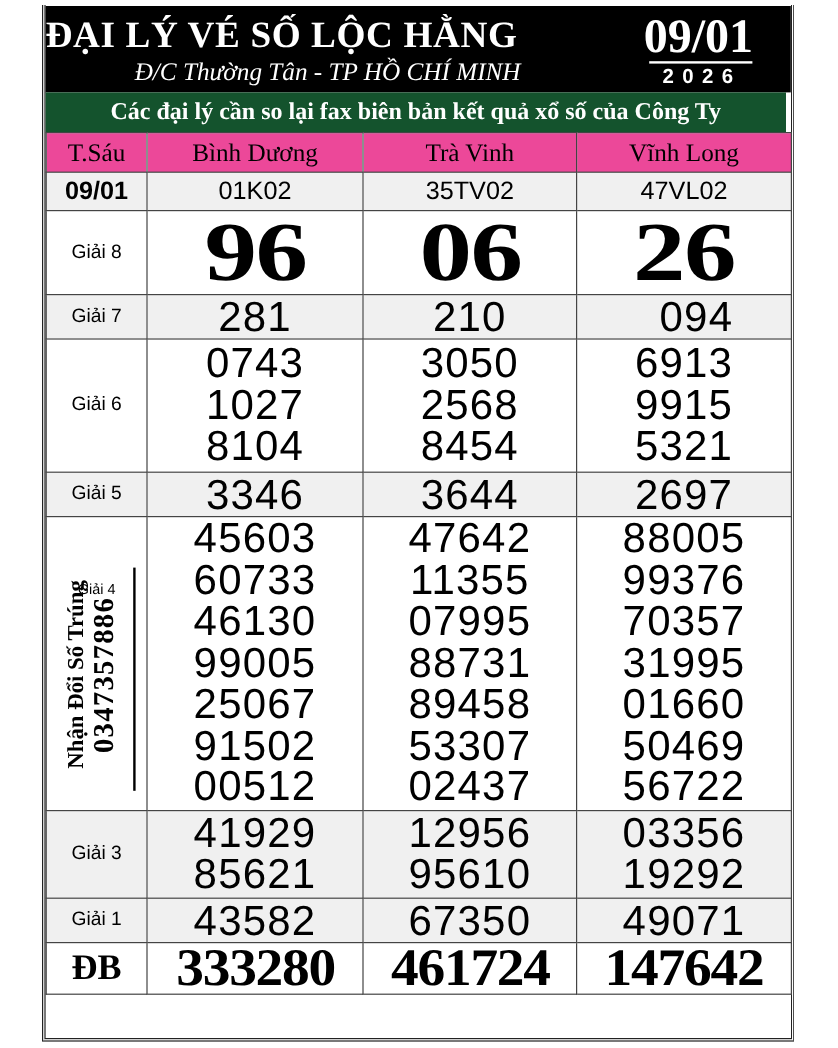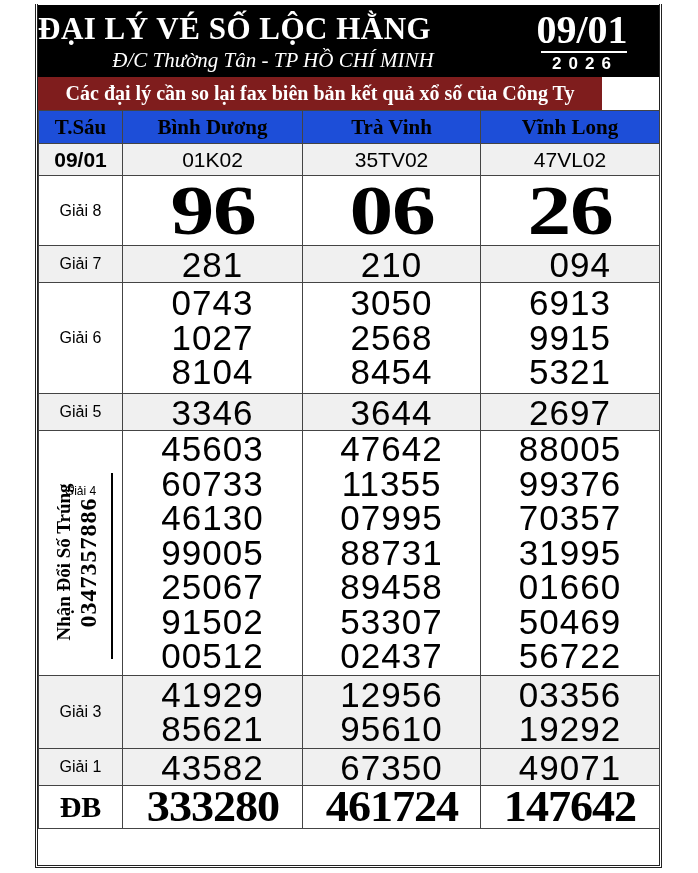--- a/index.html
+++ b/index.html
@@ -4,25 +4,25 @@
 <style>
   html, body { margin:0; padding:0; background:#ffffff; }
   body { width:698px; height:873px; position:relative; overflow:hidden; font-family:"Liberation Sans", sans-serif; color:#000; }
   .frame { position:absolute; left:35px; top:4px; width:627px; height:864px; border-left:3px double #222; border-right:3px double #222; border-bottom:3px double #222; box-sizing:border-box; }
   .header { position:absolute; left:38px; top:5px; width:621px; height:72px; background:#000; color:#fff; }
   .h-title { position:absolute; left:0; width:470px; top:6px; font-family:"Liberation Serif", serif; font-weight:bold; font-size:31px; letter-spacing:0.5px; }
   .h-sub { position:absolute; left:0; width:470px; top:43px; text-align:center; font-family:"Liberation Serif", serif; font-style:italic; font-size:21px; }
   .h-date { position:absolute; left:494px; width:100px; top:4px; text-align:center; font-family:"Liberation Serif", serif; font-weight:bold; font-size:40px; line-height:42px; }
   .h-rule { position:absolute; left:503px; width:86px; top:46px; height:2px; background:#fff; }
   .h-year { position:absolute; left:494px; width:100px; top:49px; text-align:center; font-family:"Liberation Sans", sans-serif; font-weight:bold; font-size:17px; letter-spacing:7px; padding-left:6px; box-sizing:border-box; }
-  .banner { position:absolute; left:38px; top:77px; width:564px; height:33px; background:#7f1d1d; color:#fff; text-align:center; font-family:"Liberation Serif", serif; font-weight:bold; font-size:20px; line-height:33px; }
+  .banner { position:absolute; left:38px; top:77px; width:617px; height:33px; background:#14532d; color:#fff; text-align:center; font-family:"Liberation Serif", serif; font-weight:bold; font-size:20px; line-height:33px; }
   table { position:absolute; left:38px; top:110px; width:621px; border-collapse:collapse; table-layout:fixed; }
   td { border:1px solid #444; padding:0; text-align:center; vertical-align:middle; overflow:hidden; }
   col.c0 { width:84px; } col.c1 { width:180px; } col.c2 { width:178px; } col.c3 { width:179px; }
-  tr.r-head td { height:32px; font-family:"Liberation Serif", serif; font-weight:bold; font-size:21px; background:#1d4ed8; }
+  tr.r-head td { height:32px; font-family:"Liberation Serif", serif; font-weight:normal; font-size:21px; background:#ec4899; }
   tr.r-code td { height:31px; font-size:21px; background:#f0f0f0; }
   tr.r-code td.lbl { font-weight:bold; font-size:21px; }
   tr.grey td { background:#f0f0f0; }
   td.lbl { font-size:16px; }
   tr.r-g8 td { height:69px; }
   .big8 { font-family:"Liberation Serif", serif; font-weight:900; font-size:70px; line-height:66px; transform:scaleX(1.25); display:inline-block; letter-spacing:-1px; }
   tr.r-g7 td { height:36px; }
   tr.r-g6 td { height:110px; }
   tr.r-g5 td { height:36px; }
   tr.r-g4 td { height:244px; }

